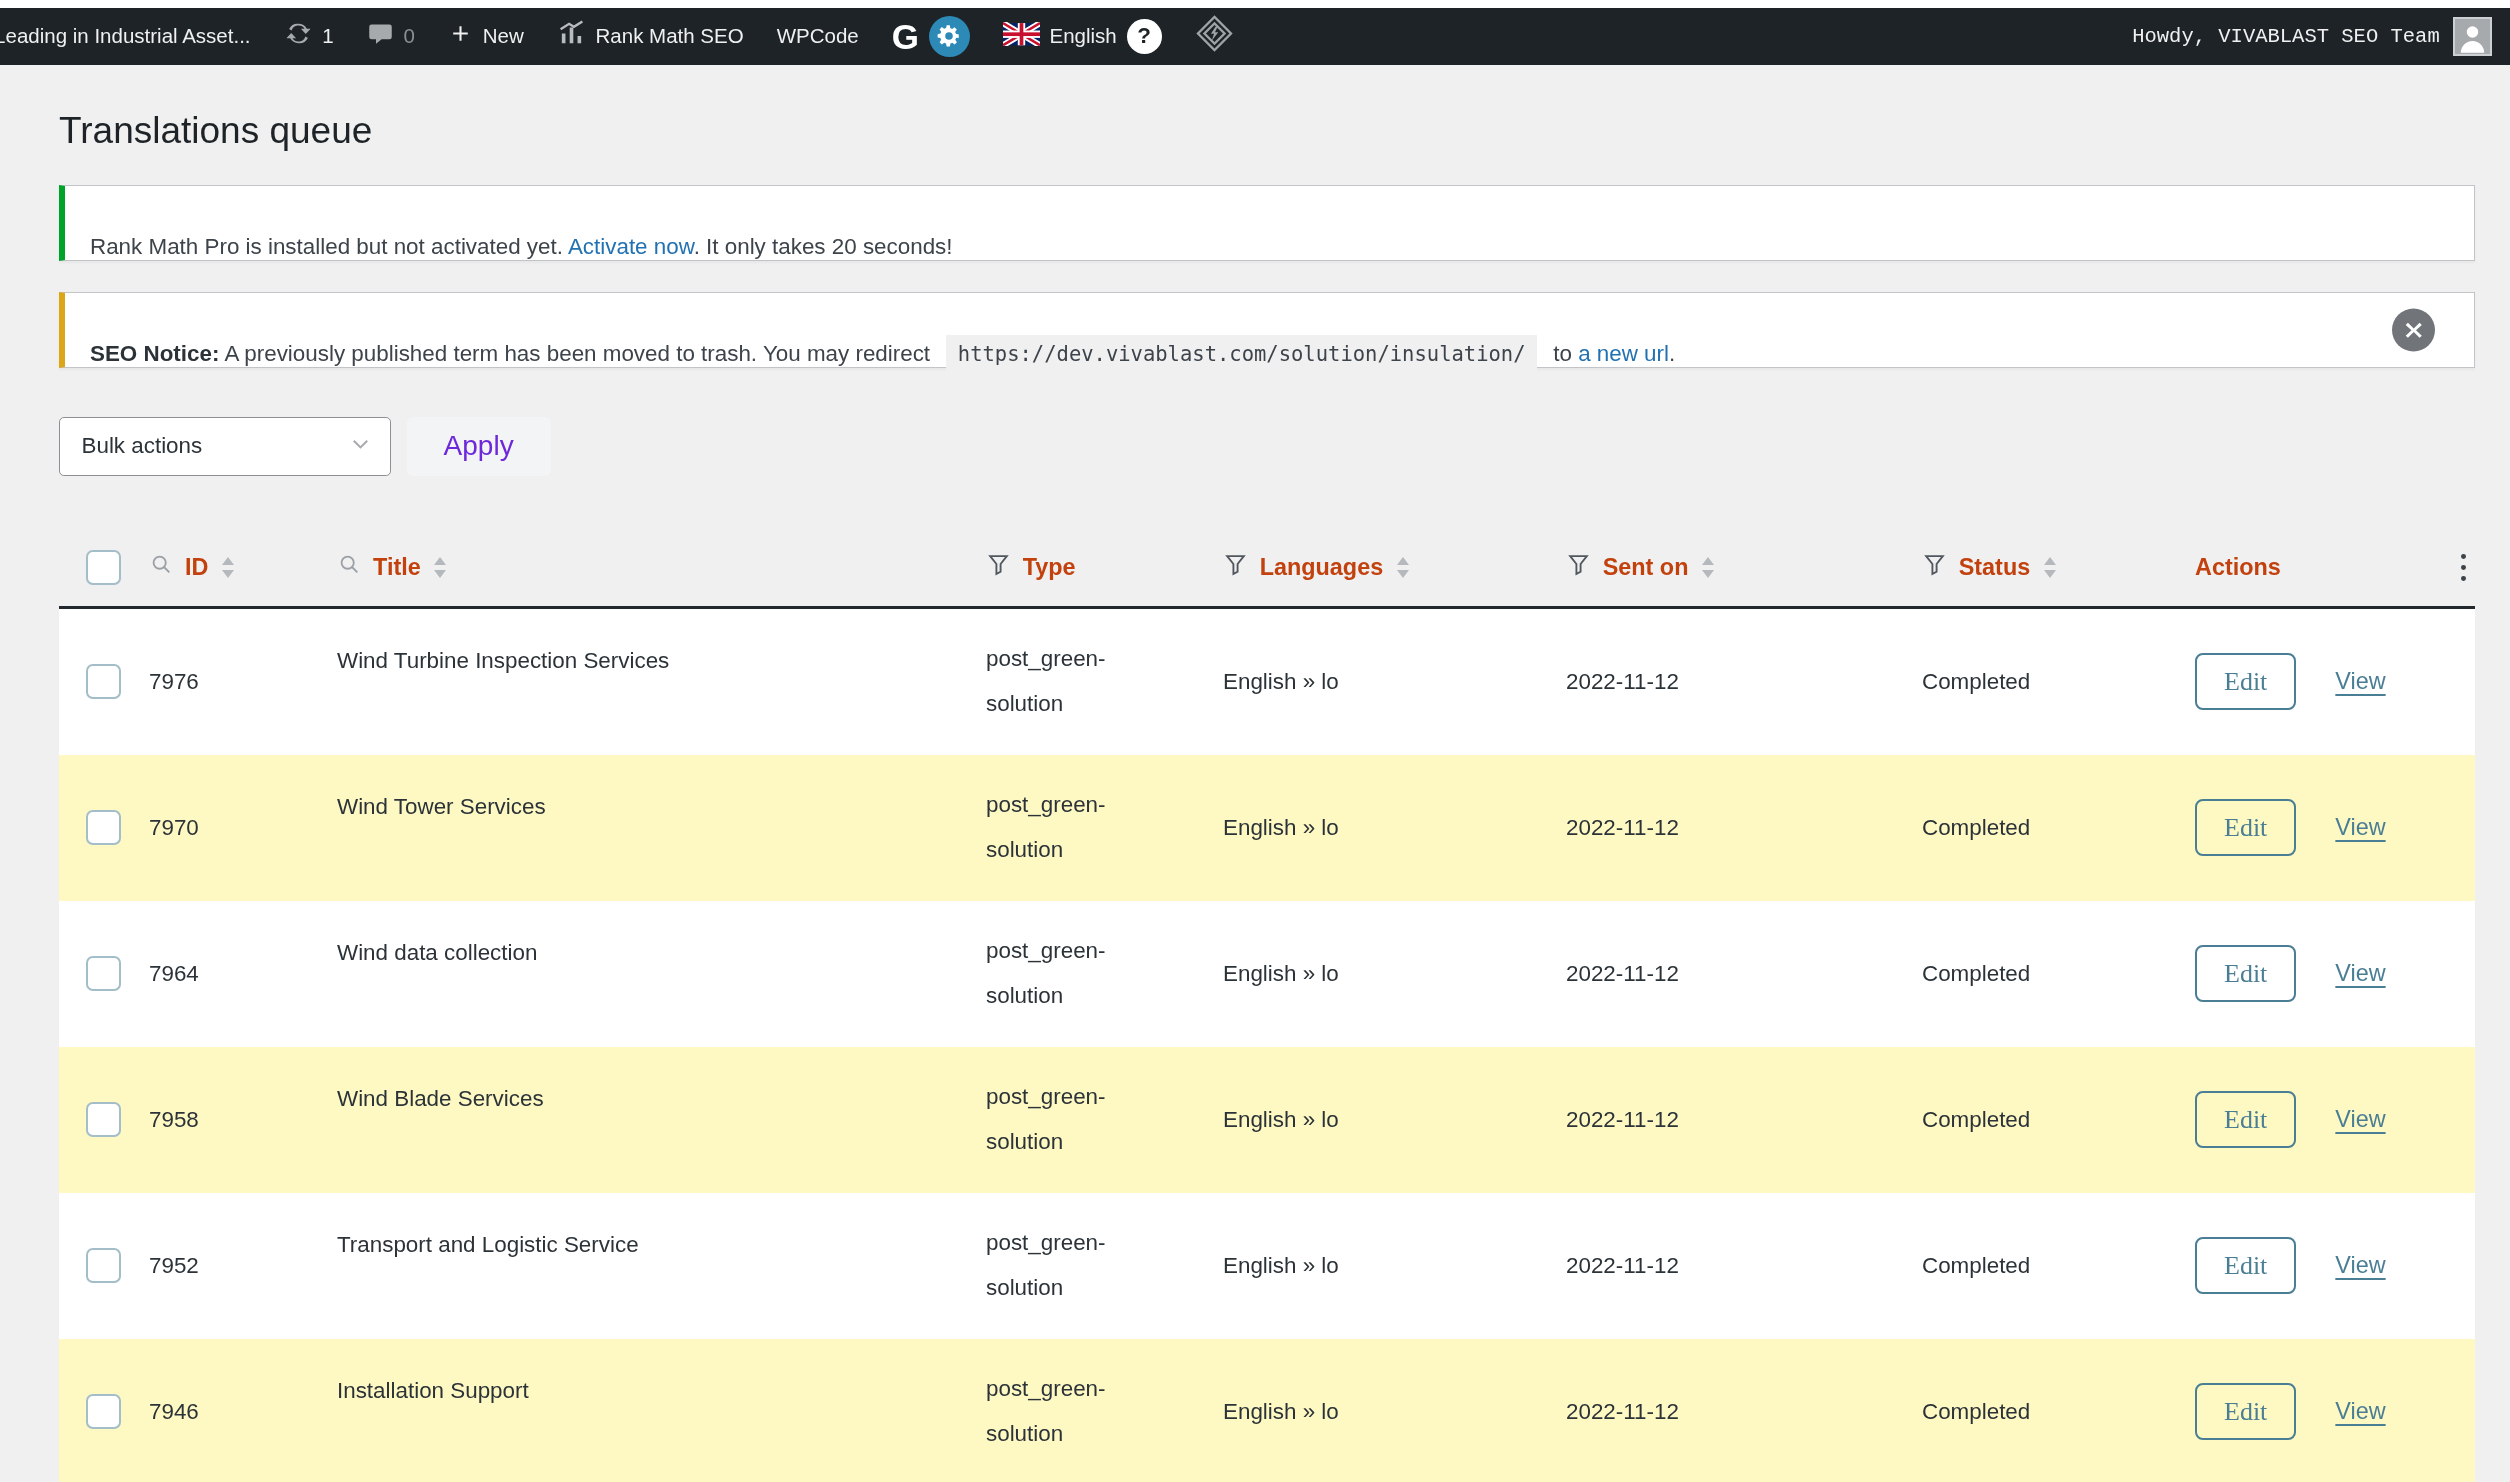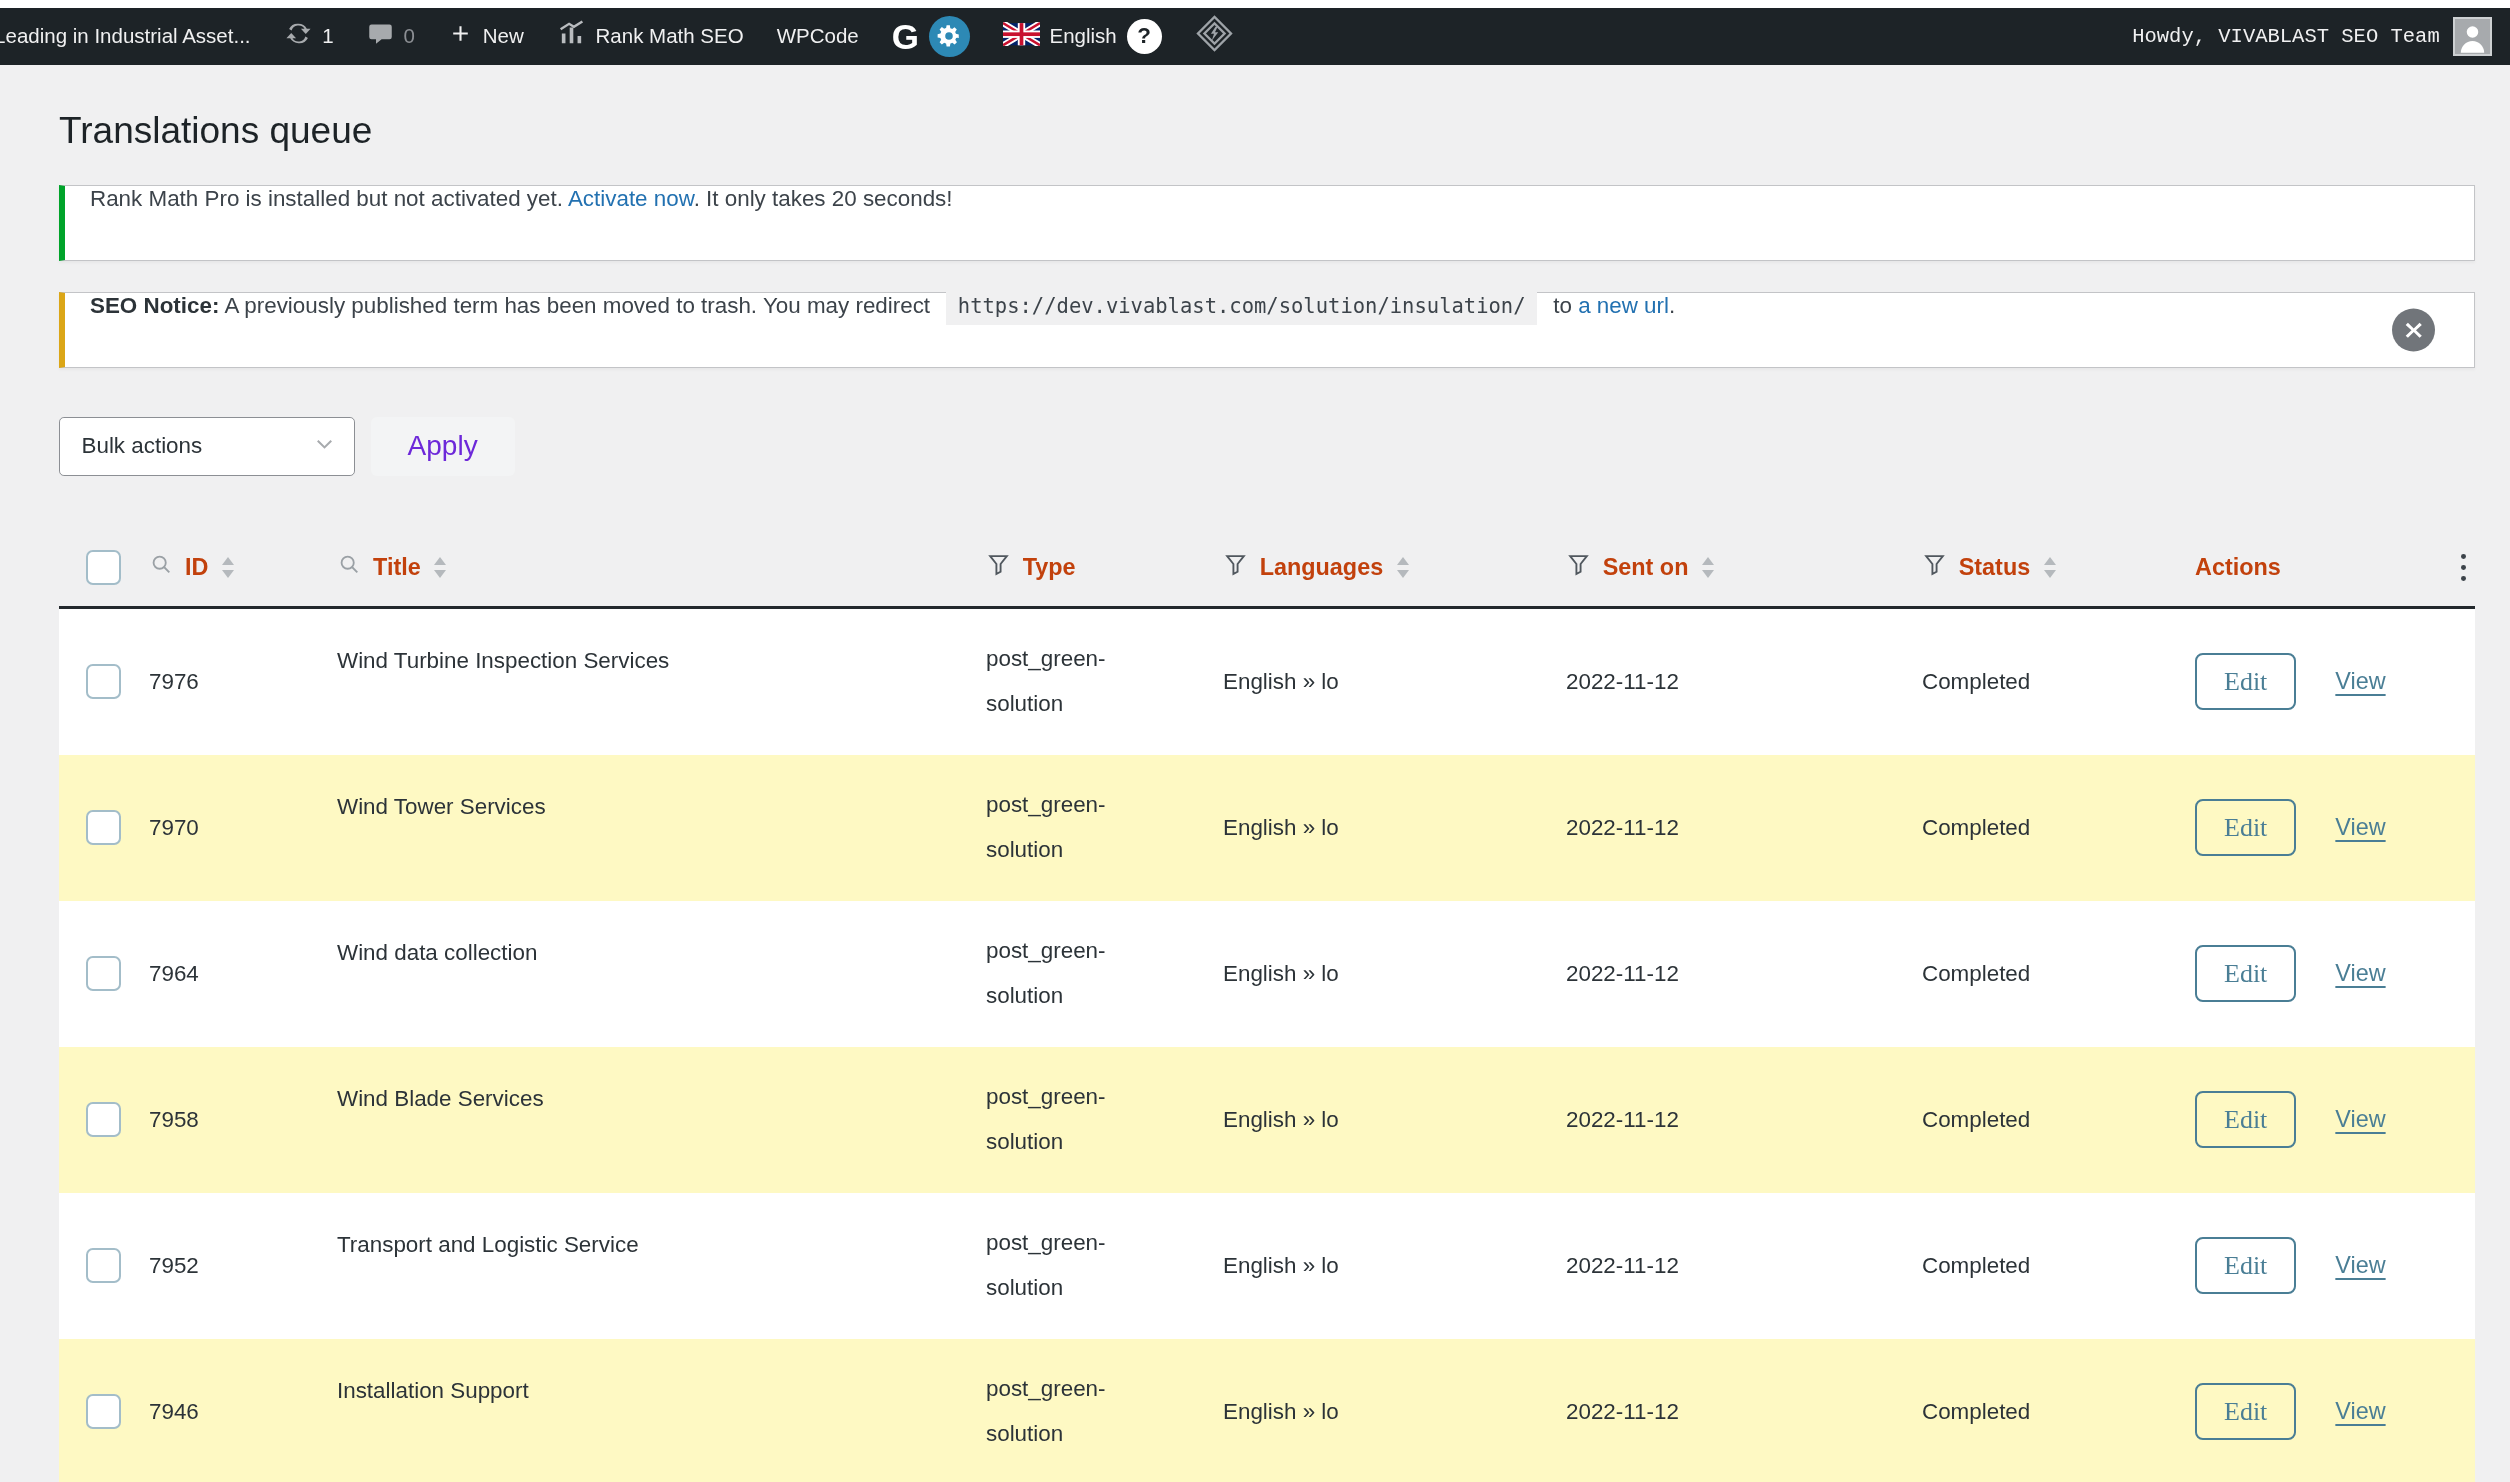--- a/index.html
+++ b/index.html
@@ -24,35 +24,35 @@
   .flag { display:block; }
   .ab-right { display:flex; align-items:center; gap:13.7px; padding-right:3.9px;font-family:Liberation Mono, monospace; }
   .avatar { width:39px; height:39px; background:#a7aaad; border:2.9px solid #cdd0d2; display:flex;
             align-items:flex-end; justify-content:center; overflow:hidden; }
 
   
   .content { padding:0 35px 0 59px; }
   h1.page-title { margin-top:45px; font-size:37px; font-weight:500; color:#1d2327; }
 
   .notice { background:#fff; border:1px solid #c3c4c7; border-left-width:6.8px; border-left-style:solid;
-            box-shadow:0 2px 2.9px rgba(0,0,0,.04); height:76px; display:flex; align-items:flex-start;
+            box-shadow:0 2px 2.9px rgba(0,0,0,.04); height:76px; display:flex; align-items:flex-end;
             padding:0 25px; font-size:22.4px; color:#3c434a; }
   .notice-green { border-left-color:#00a32a; margin-top:33px; }
   .notice-yellow { border-left-color:#dba617; margin-top:31px; position:relative; padding-right:117px; }
   .notice a { color:#2271b1; text-decoration:none; cursor:pointer; }
   .notice b { color:#2c3338; }
   code.url-code { font-family:"DejaVu Sans Mono",monospace; background:#f0f0f1; padding:6.8px 11.7px;
                   font-size:20.5px; color:#3c434a; margin:0 9.8px; white-space:nowrap; }
   .dismiss { position:absolute; right:39px; top:50%; transform:translateY(-50%); width:43px; height:43px;
              border-radius:50%; background:#71757a; display:flex; align-items:center; justify-content:center;
              cursor:pointer; border:none; }
 
   
   .bulk-row { margin-top:49px; display:flex; align-items:center; }
-  .select-box { width:296px; height:59px; background:#fff; border:1px solid #8c8f94; border-radius:4.9px;
+  .select-box { width:332px; height:59px; background:#fff; border:1px solid #8c8f94; border-radius:4.9px;
                 display:flex; align-items:center; justify-content:space-between; padding:0 15.6px 0 21.5px;
                 font-size:22.4px; color:#2c3338; cursor:pointer; }
   .apply-btn { height:59px; margin-left:15.6px; padding:0 37px; background:#f3f4f5; border:none;
                border-radius:5.9px; color:#6d28d9; font-size:28px; font-family:Liberation Sans, sans-serif; display:flex;
                align-items:center; cursor:pointer; }
 
   
   .table { margin-top:53px; }
   .thead, .trow { display:grid; grid-template-columns:90px 188px 649px 237px 343px 356px 273px 249px 1fr;
                   align-items:center; }

